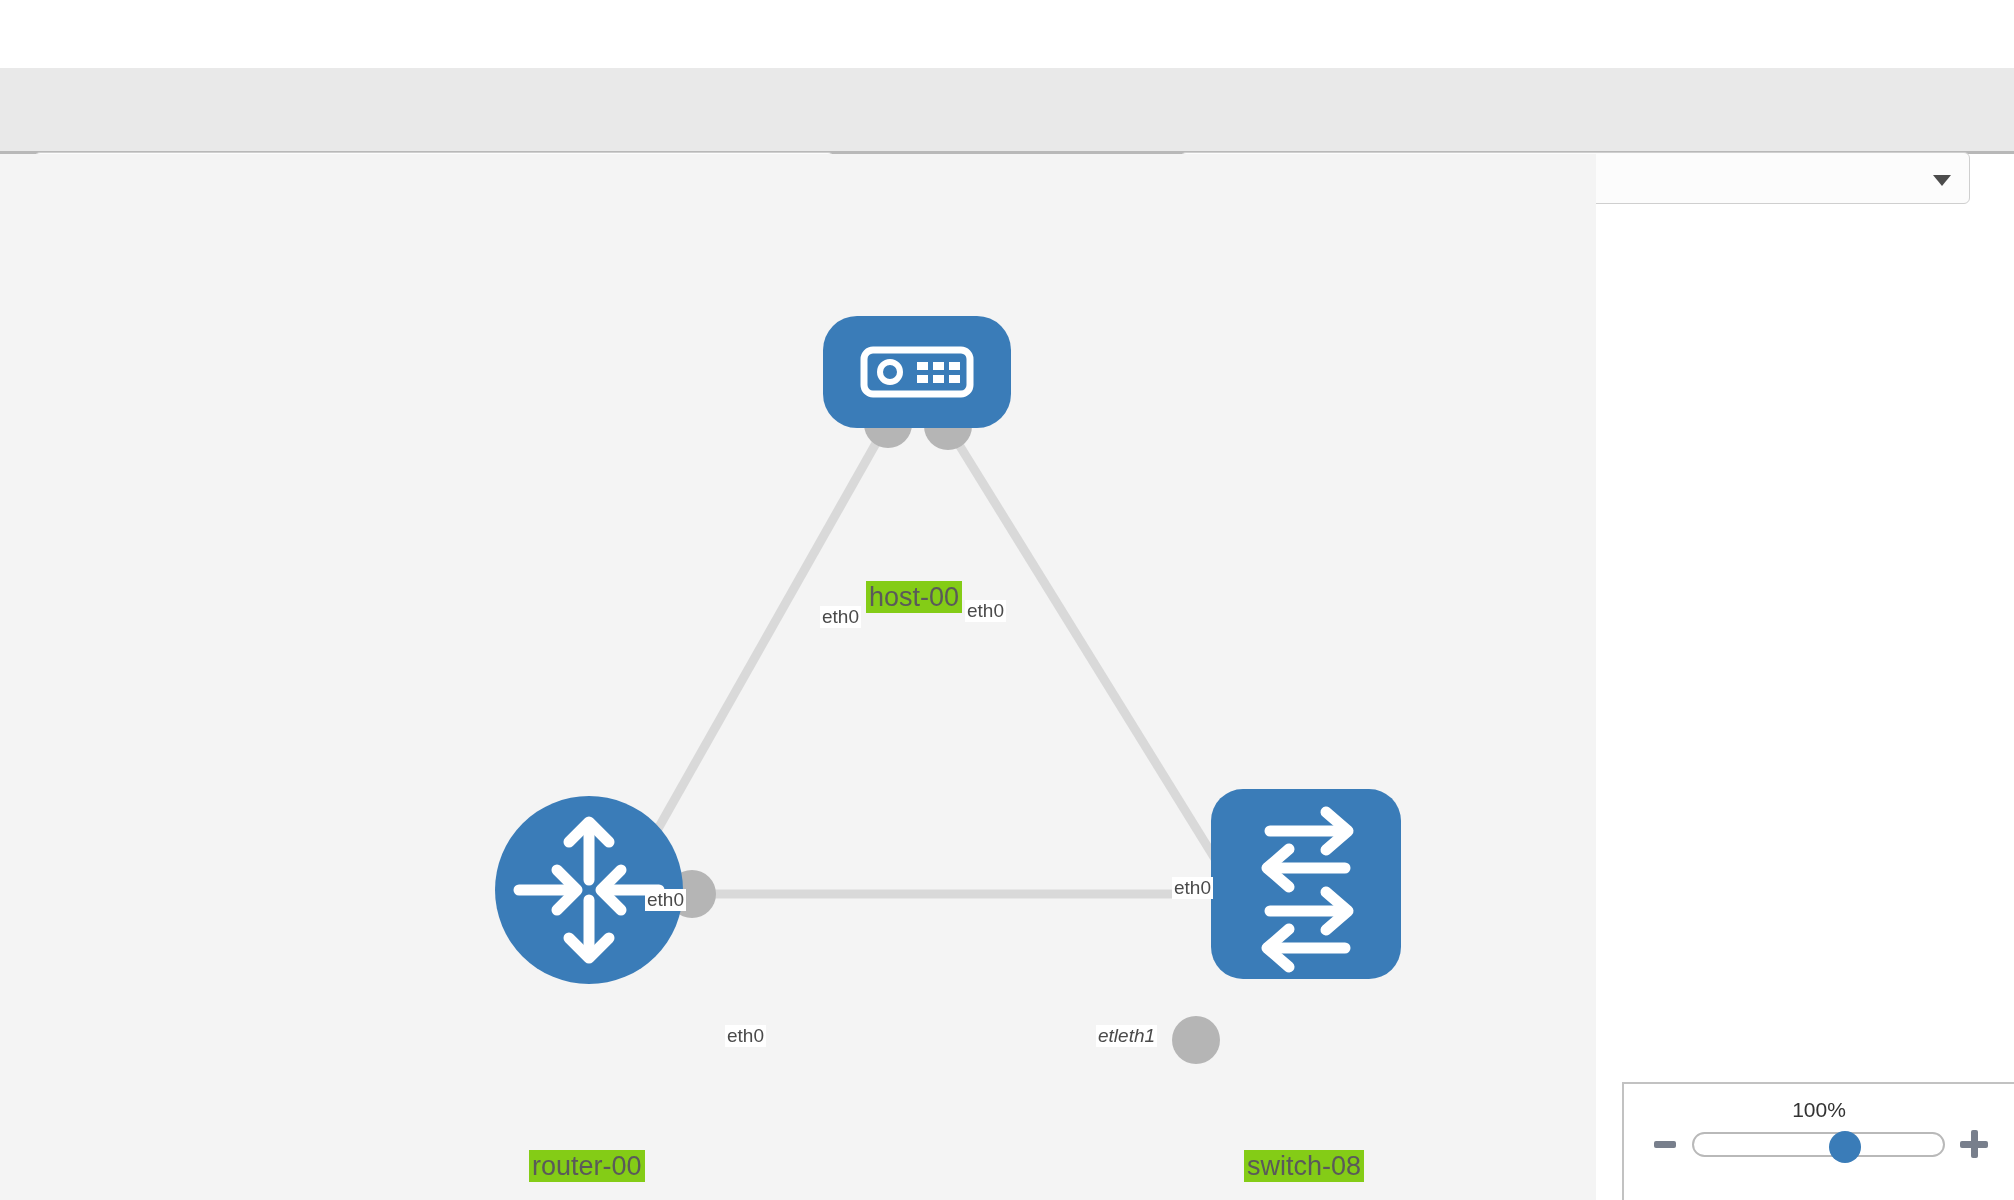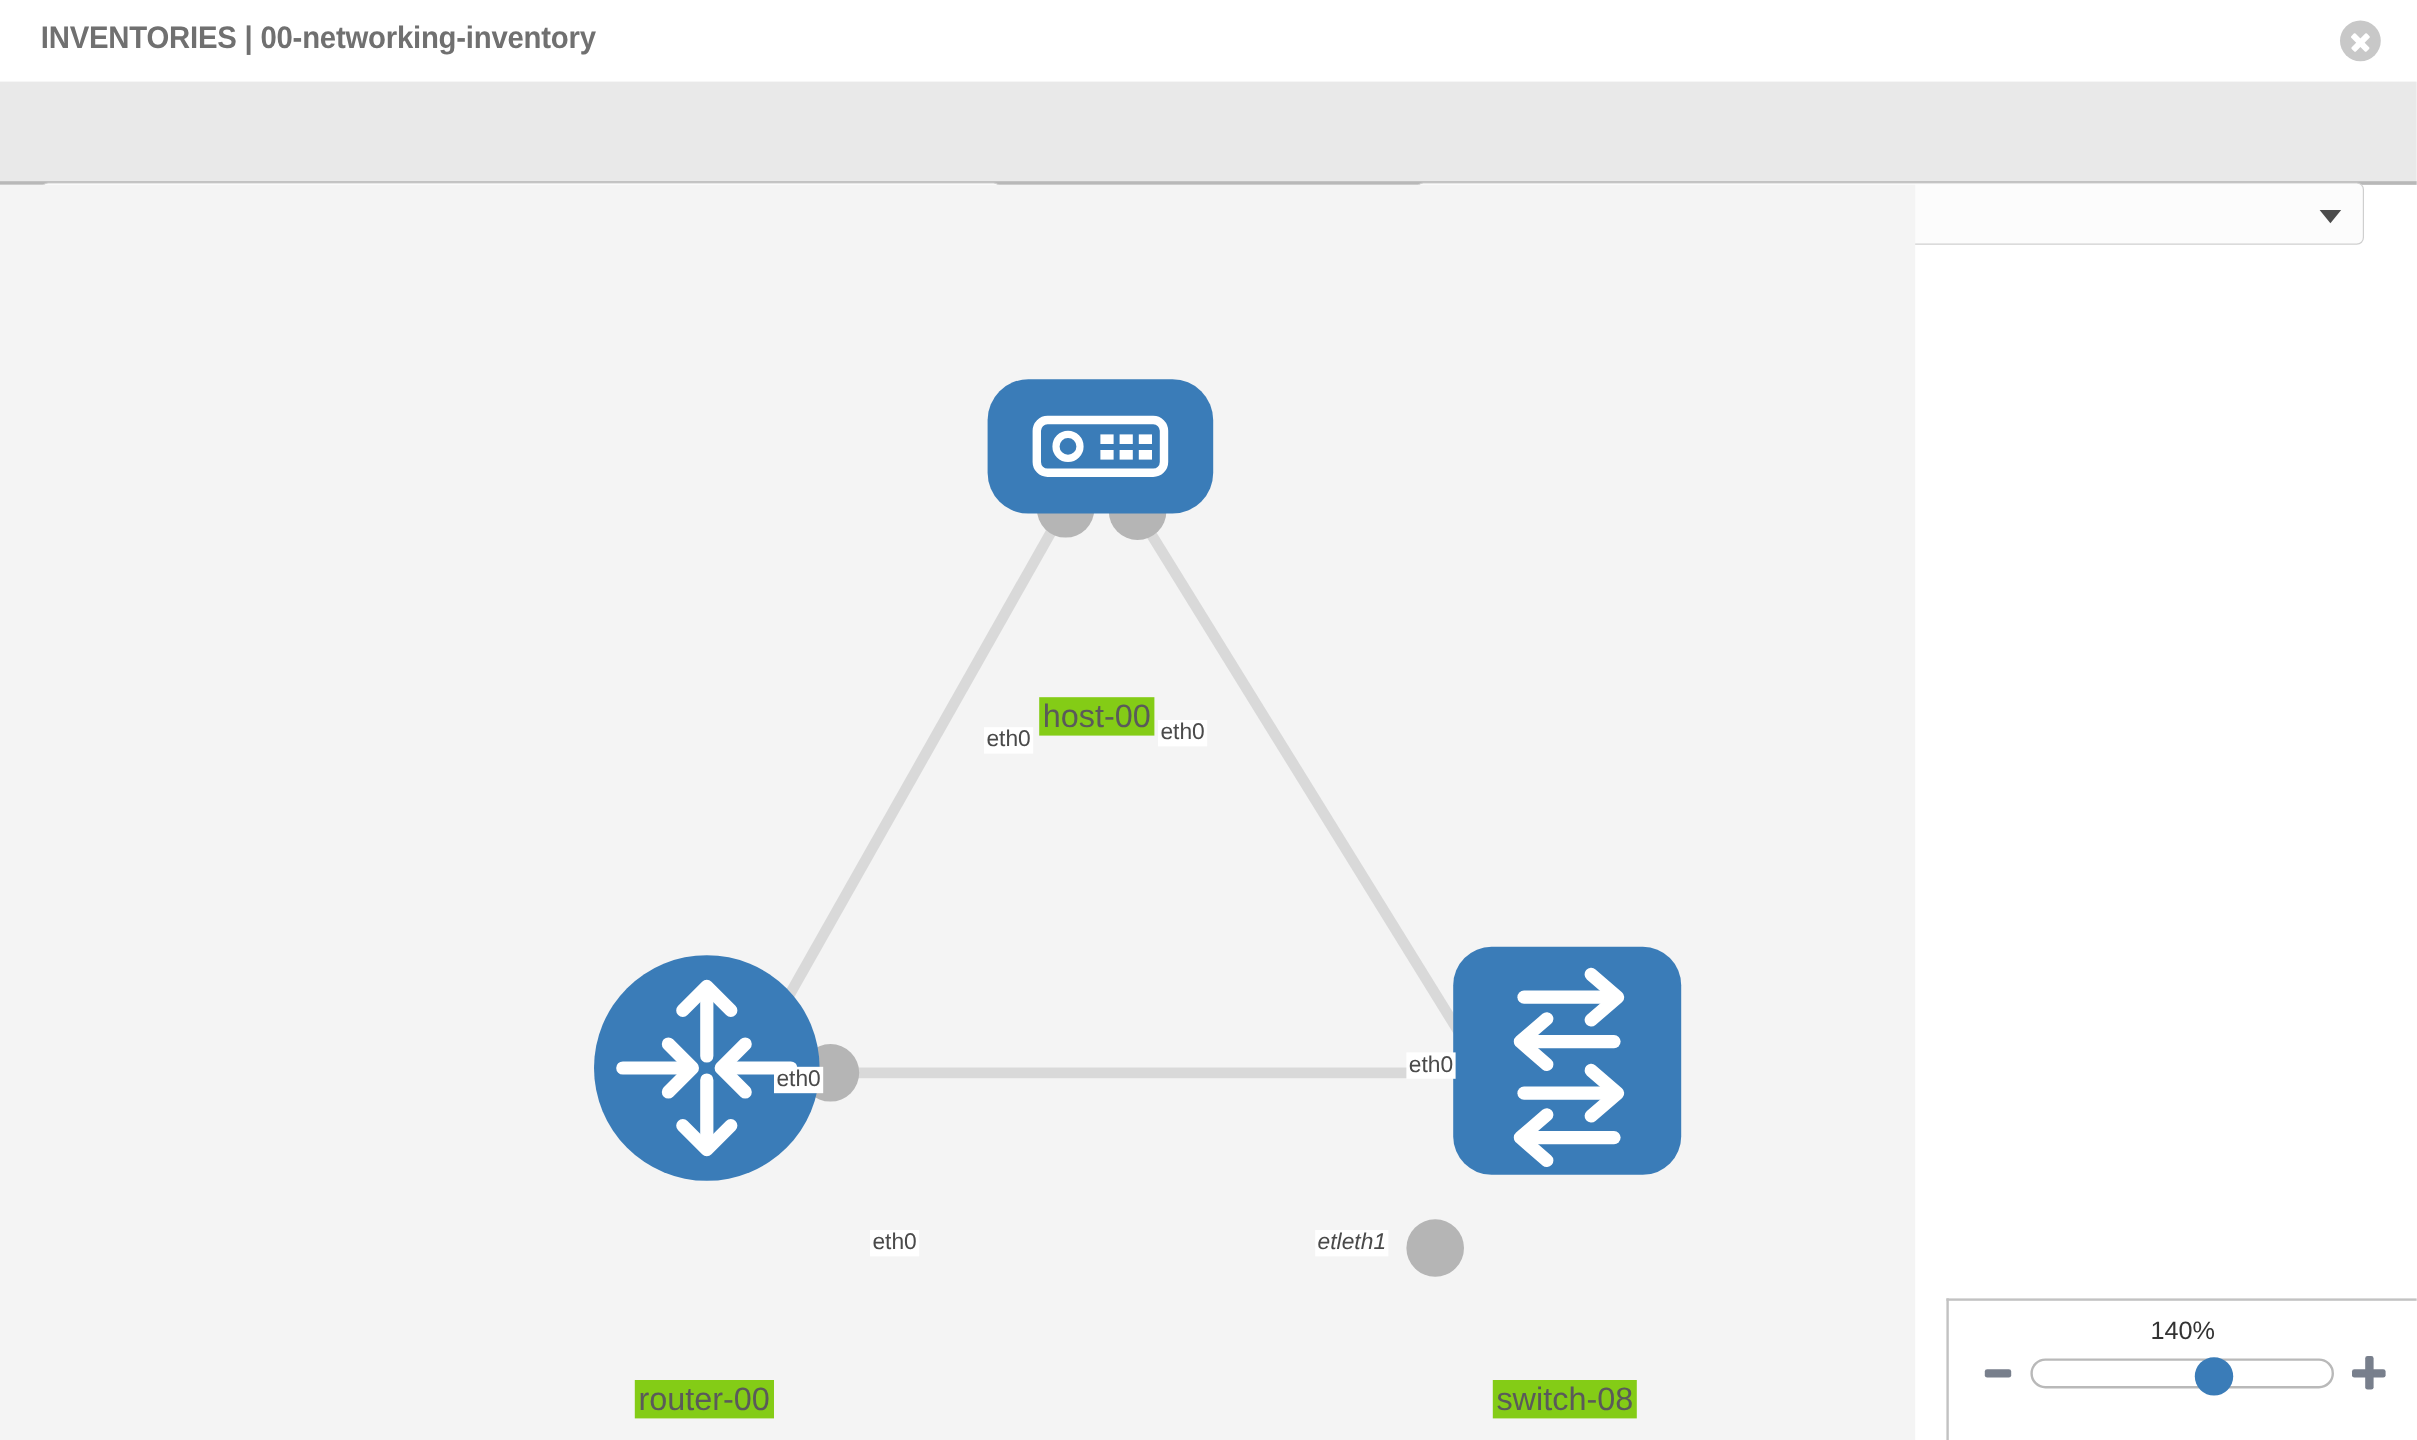--- a/index.html
+++ b/index.html
@@ -221,24 +221,20 @@
     border-radius: 50%;
     background: #3a7cb8;
     cursor: pointer;
   }
 </style>
 </head>
 <body>
 
 <div id="app">
 
-  <div class="header">
-    <div class="page-title">INVENTORIES | 00-networking-inventory</div>
-    <div class="close-icon"></div>
-  </div>
 
   <div class="toolbar">
 
     <div class="select-box" id="actions-select">
       <span class="sb-label">ACTIONS</span>
       <span class="chevron"></span>
     </div>
 
     <div class="tool-icon" id="wrench-icon">
       <svg viewBox="0 0 40 40" width="40" height="40" aria-hidden="true">
@@ -347,20 +343,20 @@
 
     <div class="edge-label" style="left:1096px; top:871px;font-style:italic;">etleth1</div>
 
     <div class="node-label" style="left:529px; top:996px;">router-00</div>
 
     <div class="node-label" style="left:1244px; top:996px;">switch-08</div>
 
   </div>
 
   <div class="zoom-panel">
-    <div class="zoom-value">140%</div>
+    <div class="zoom-value">100%</div>
     <div class="zoom-minus"></div>
     <div class="zoom-track"></div>
     <div class="zoom-thumb" id="zoom-thumb" style="left: 205.02px;"></div>
     <div class="zoom-plus"></div>
   </div>
 
 </div>
 
 </body></html>

